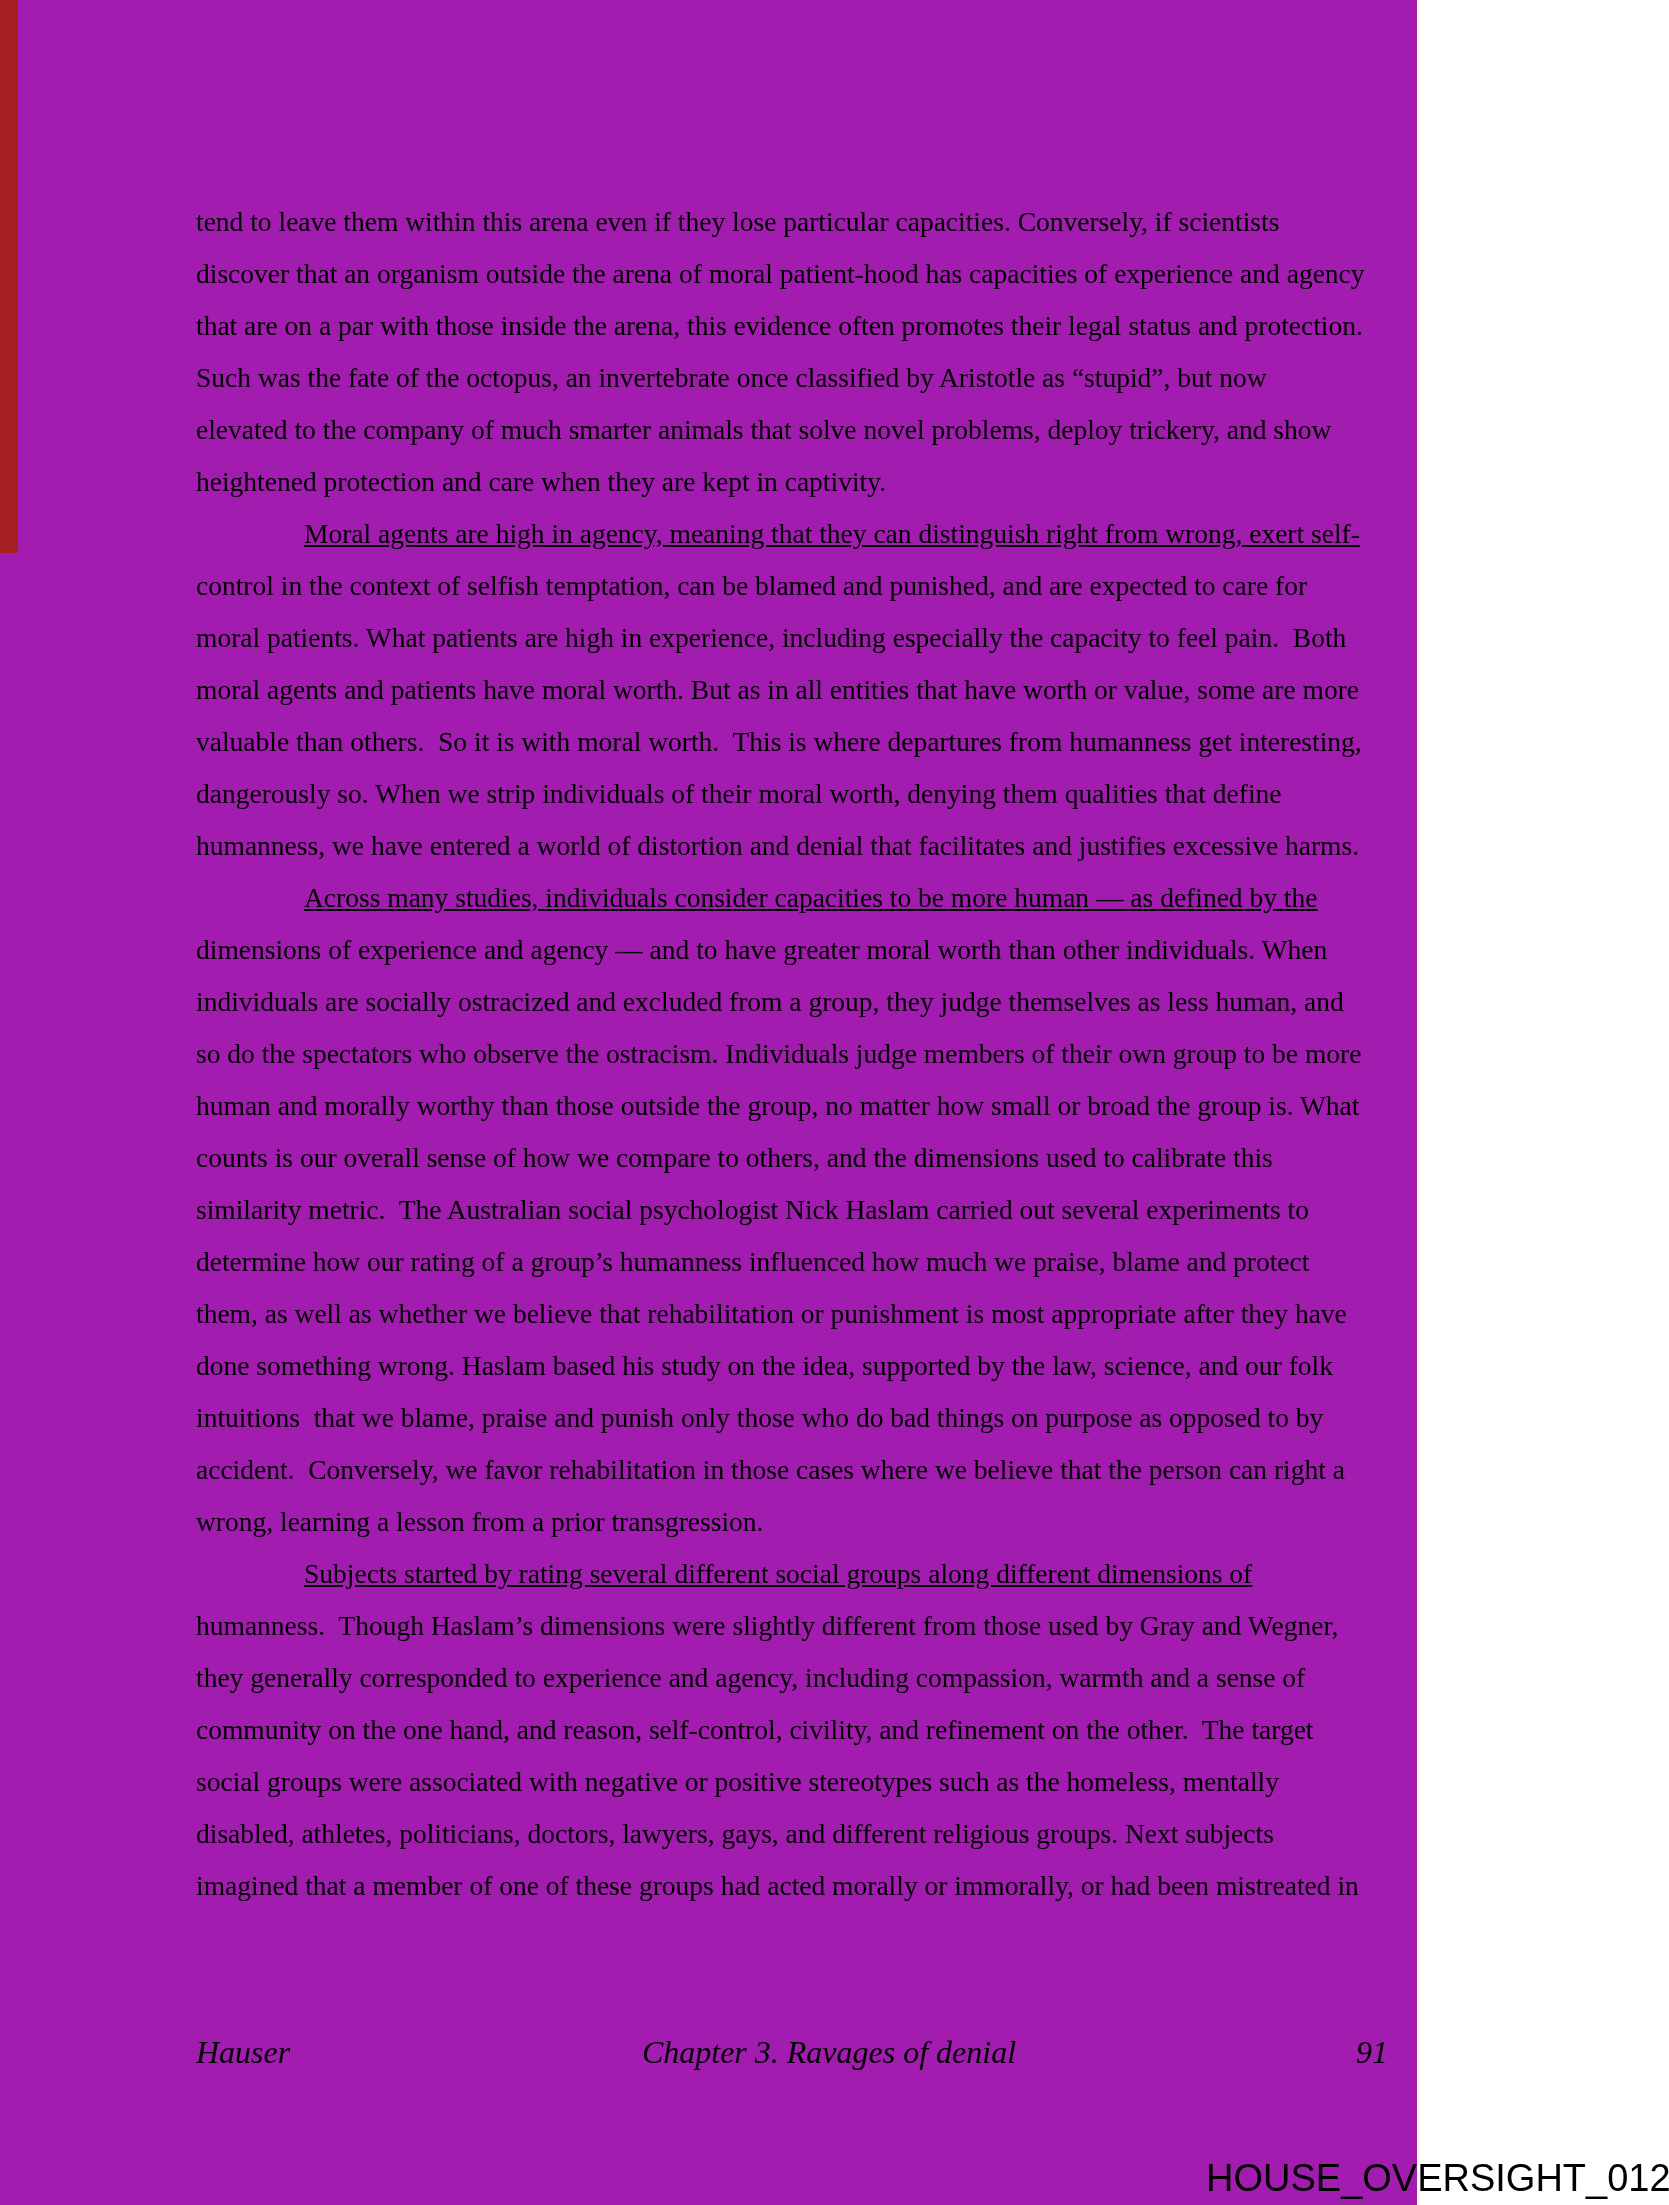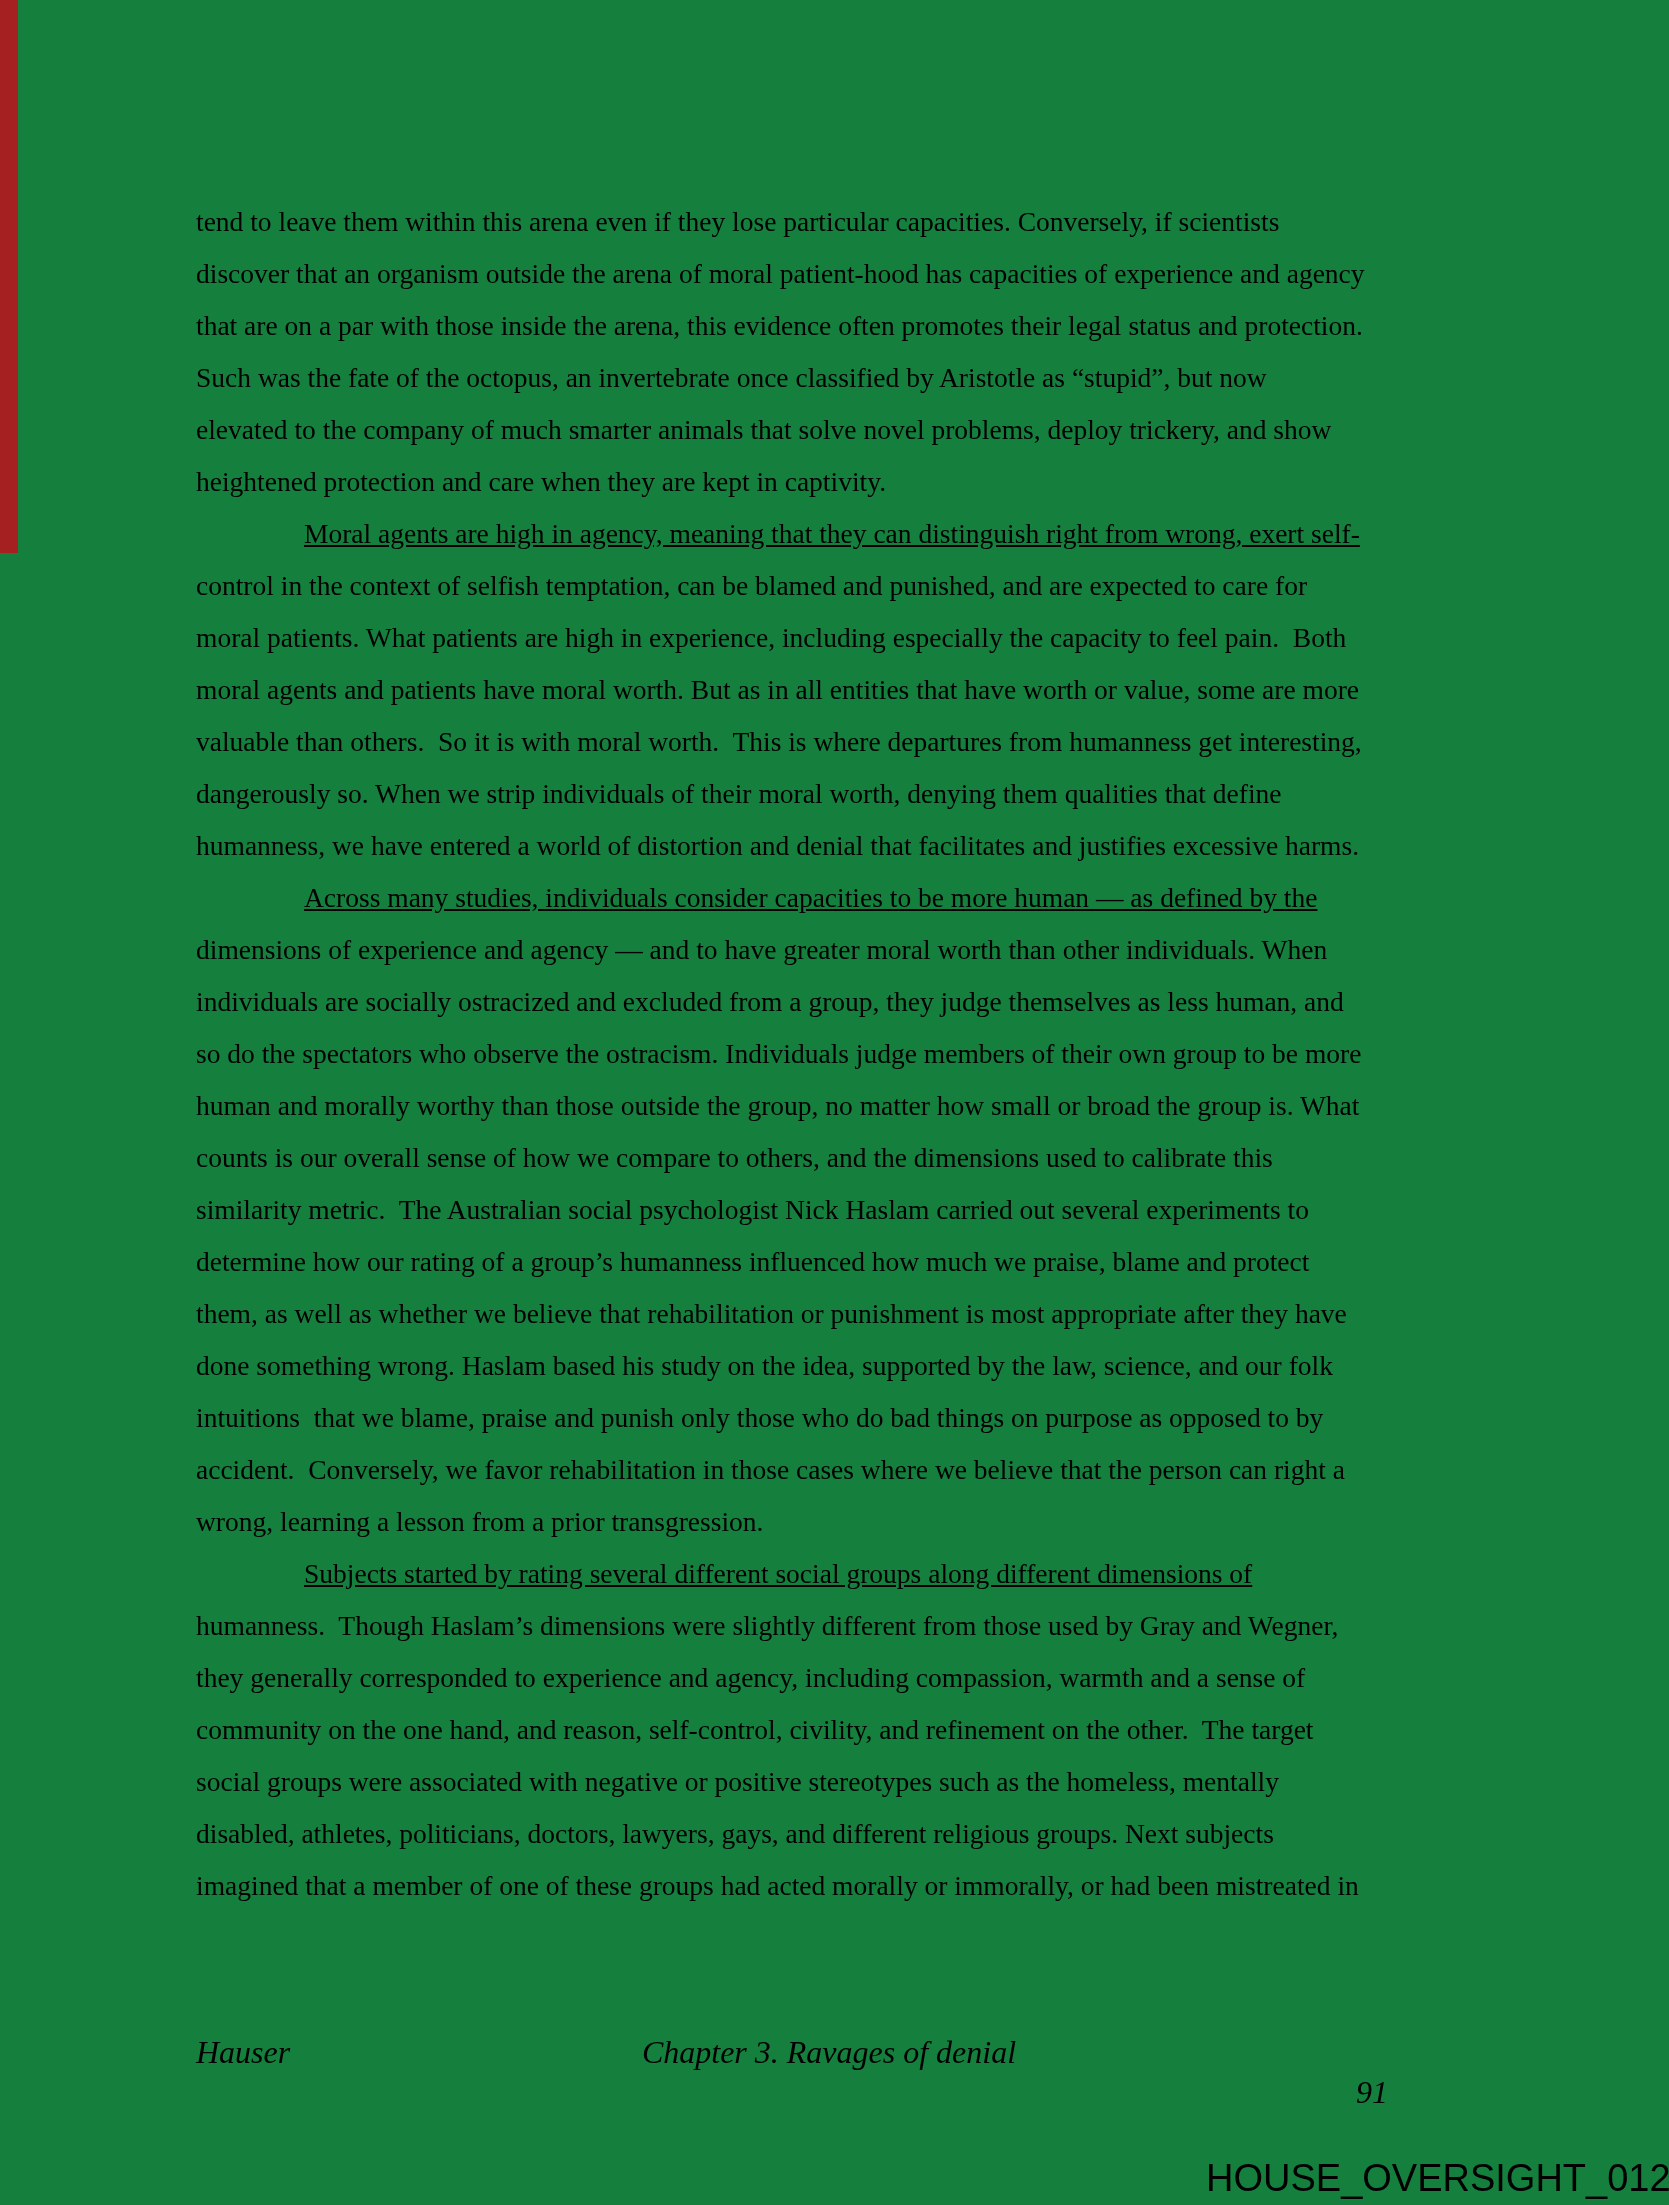--- a/index.html
+++ b/index.html
@@ -8,22 +8,22 @@
     height: 2205px;
     background: #ffffff;
     position: relative;
     font-family: "Liberation Serif", "DejaVu Serif", serif;
     color: #000000;
     overflow: hidden;
   }
   .page {
     position: absolute;
     left: 0; top: 0;
-    width: 1669px; height: 2205px;
-    background: #15803d;
+    width: 1417px; height: 2205px;
+    background: #a21caf;
   }
   .scan-bar {
     position: absolute;
     left: 0; top: 0;
     width: 18.3px; height: 553px;
     background: #a52020;
   }
   .body-text {
     position: absolute;
     left: 196px;
@@ -40,21 +40,21 @@
   .footer-item {
     position: absolute;
     top: 2037px;
     font-style: italic;
     font-size: 32px;
     line-height: 30px;
     white-space: pre;
   }
   #footer-author  { left: 196px; }
   #footer-chapter { left: 789px; transform: translateX(-50%); margin-left: 40px; }
-  #footer-page    { left: 1356px; margin-top: 40px; }
+  #footer-page    { left: 1356px; }
   .bates-stamp {
     position: absolute;
     left: 1206px;
     top: 2157px;
     font-family: "Liberation Sans", "DejaVu Sans", sans-serif;
     font-size: 38px;
     line-height: 42px;
     white-space: pre;
     color: #000000;
   }

